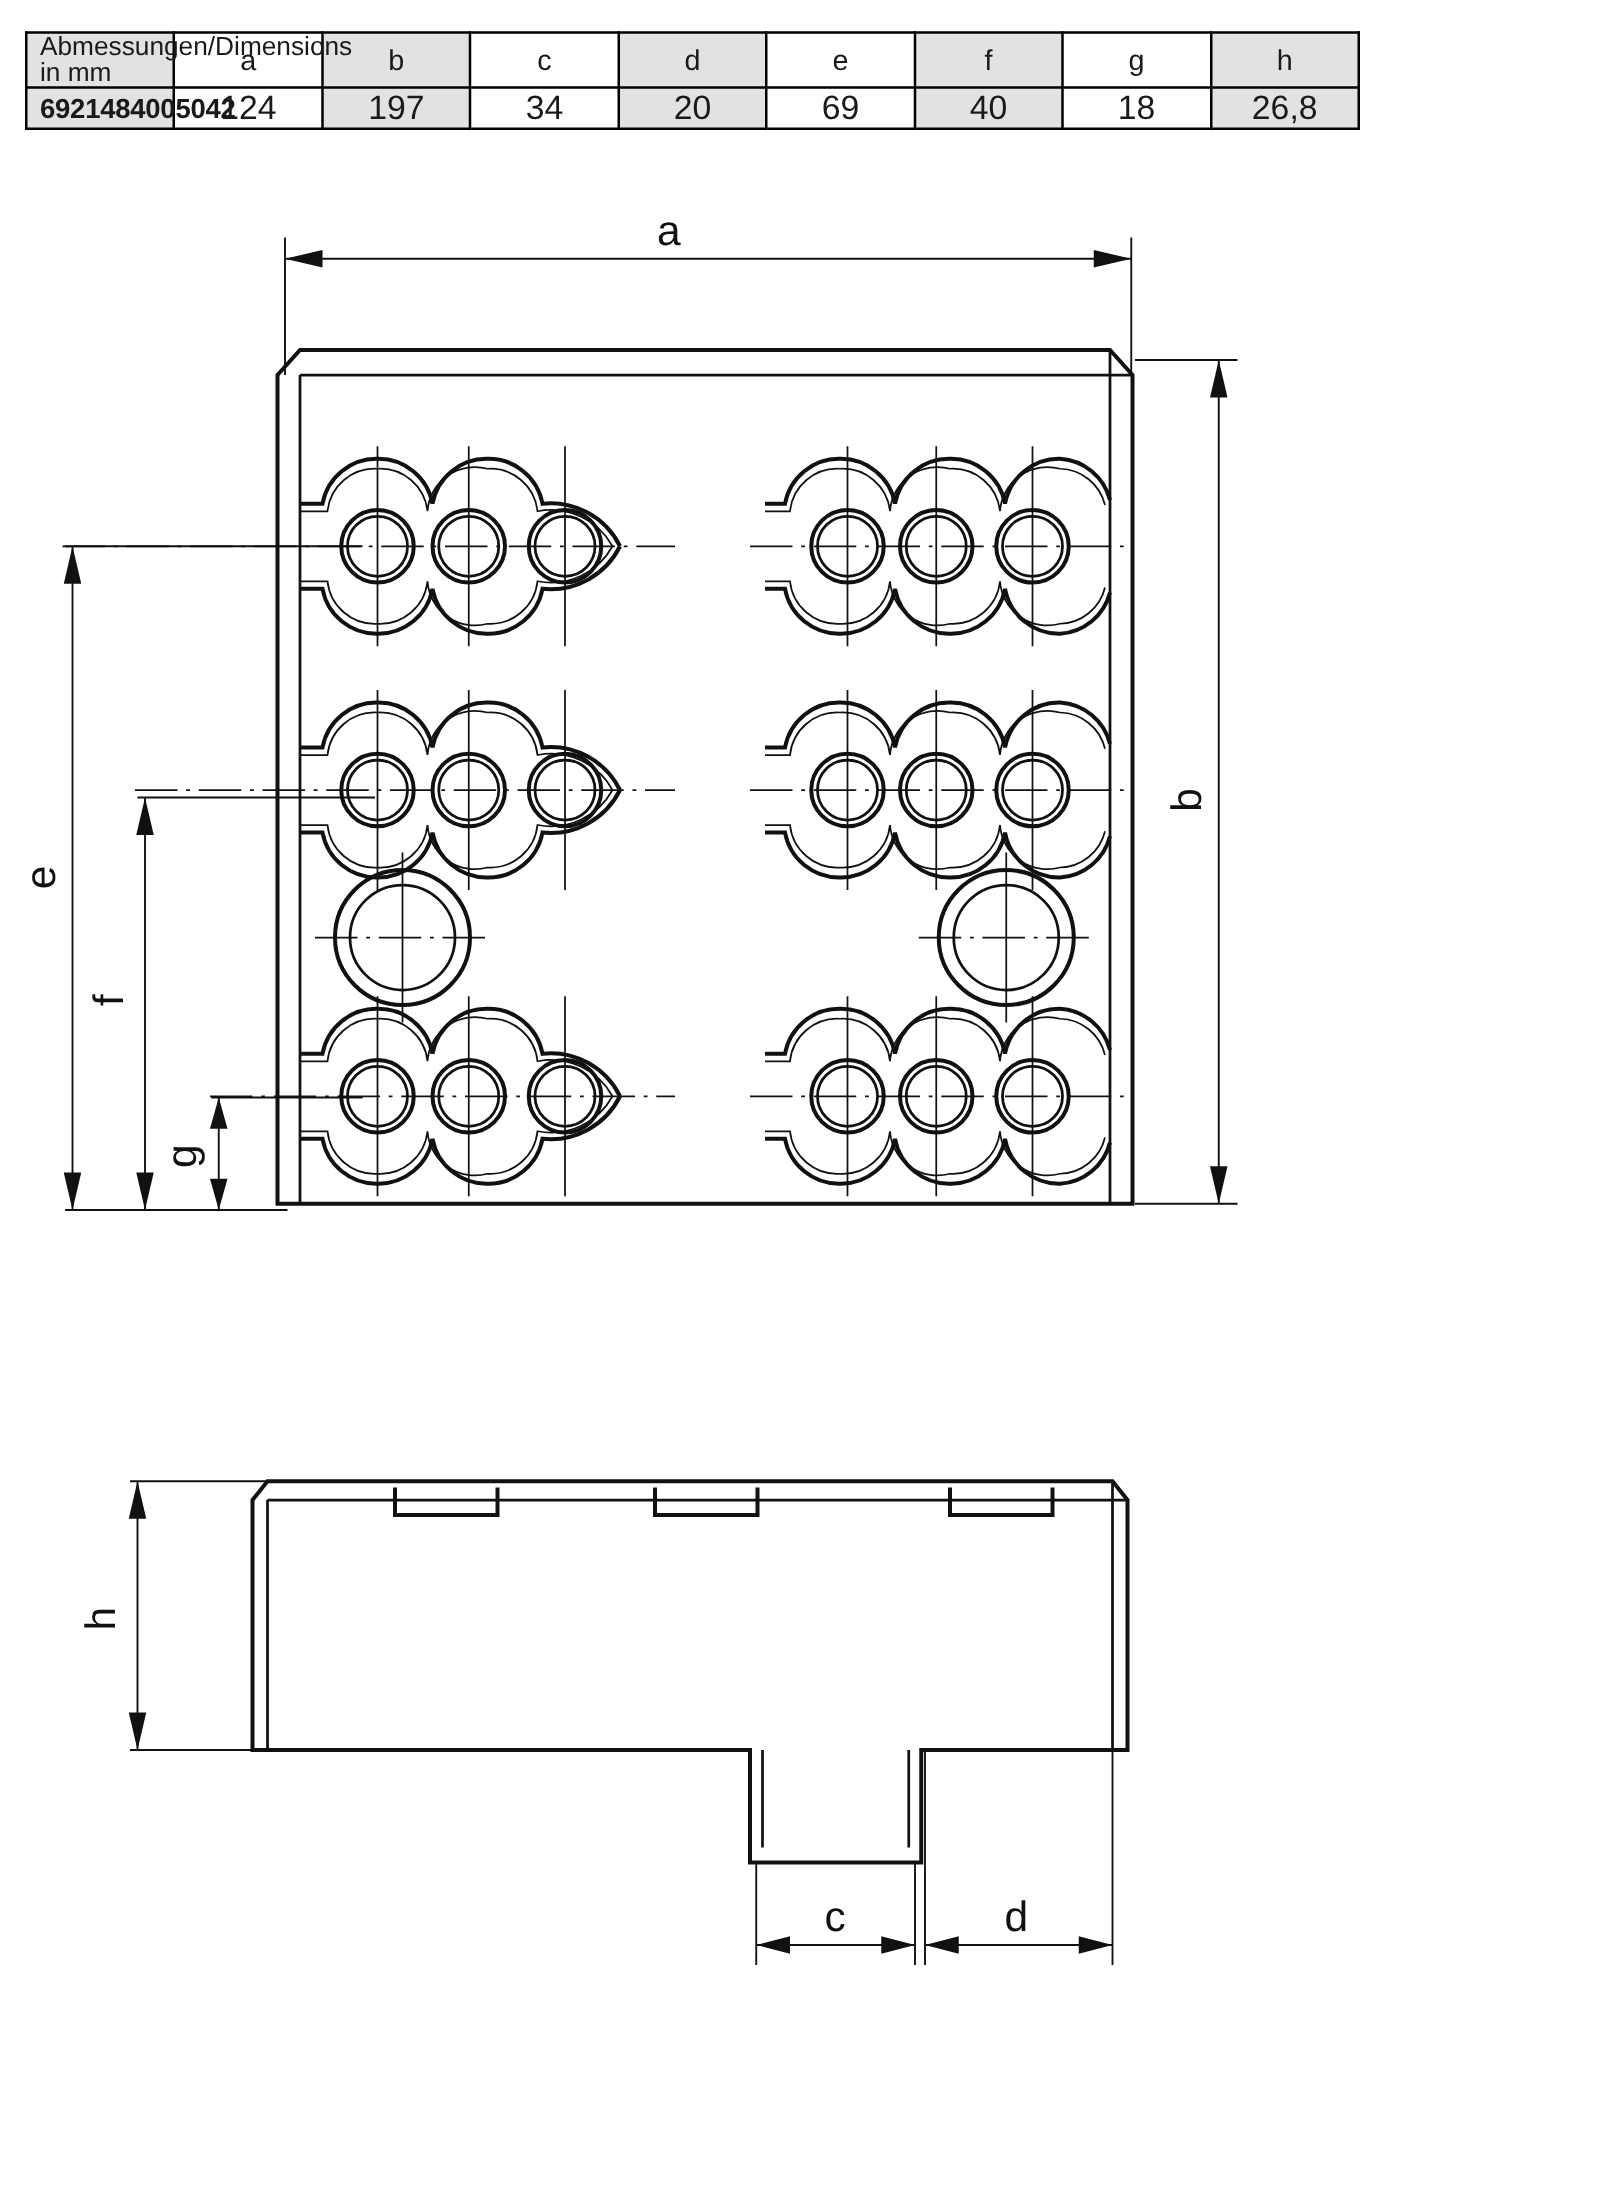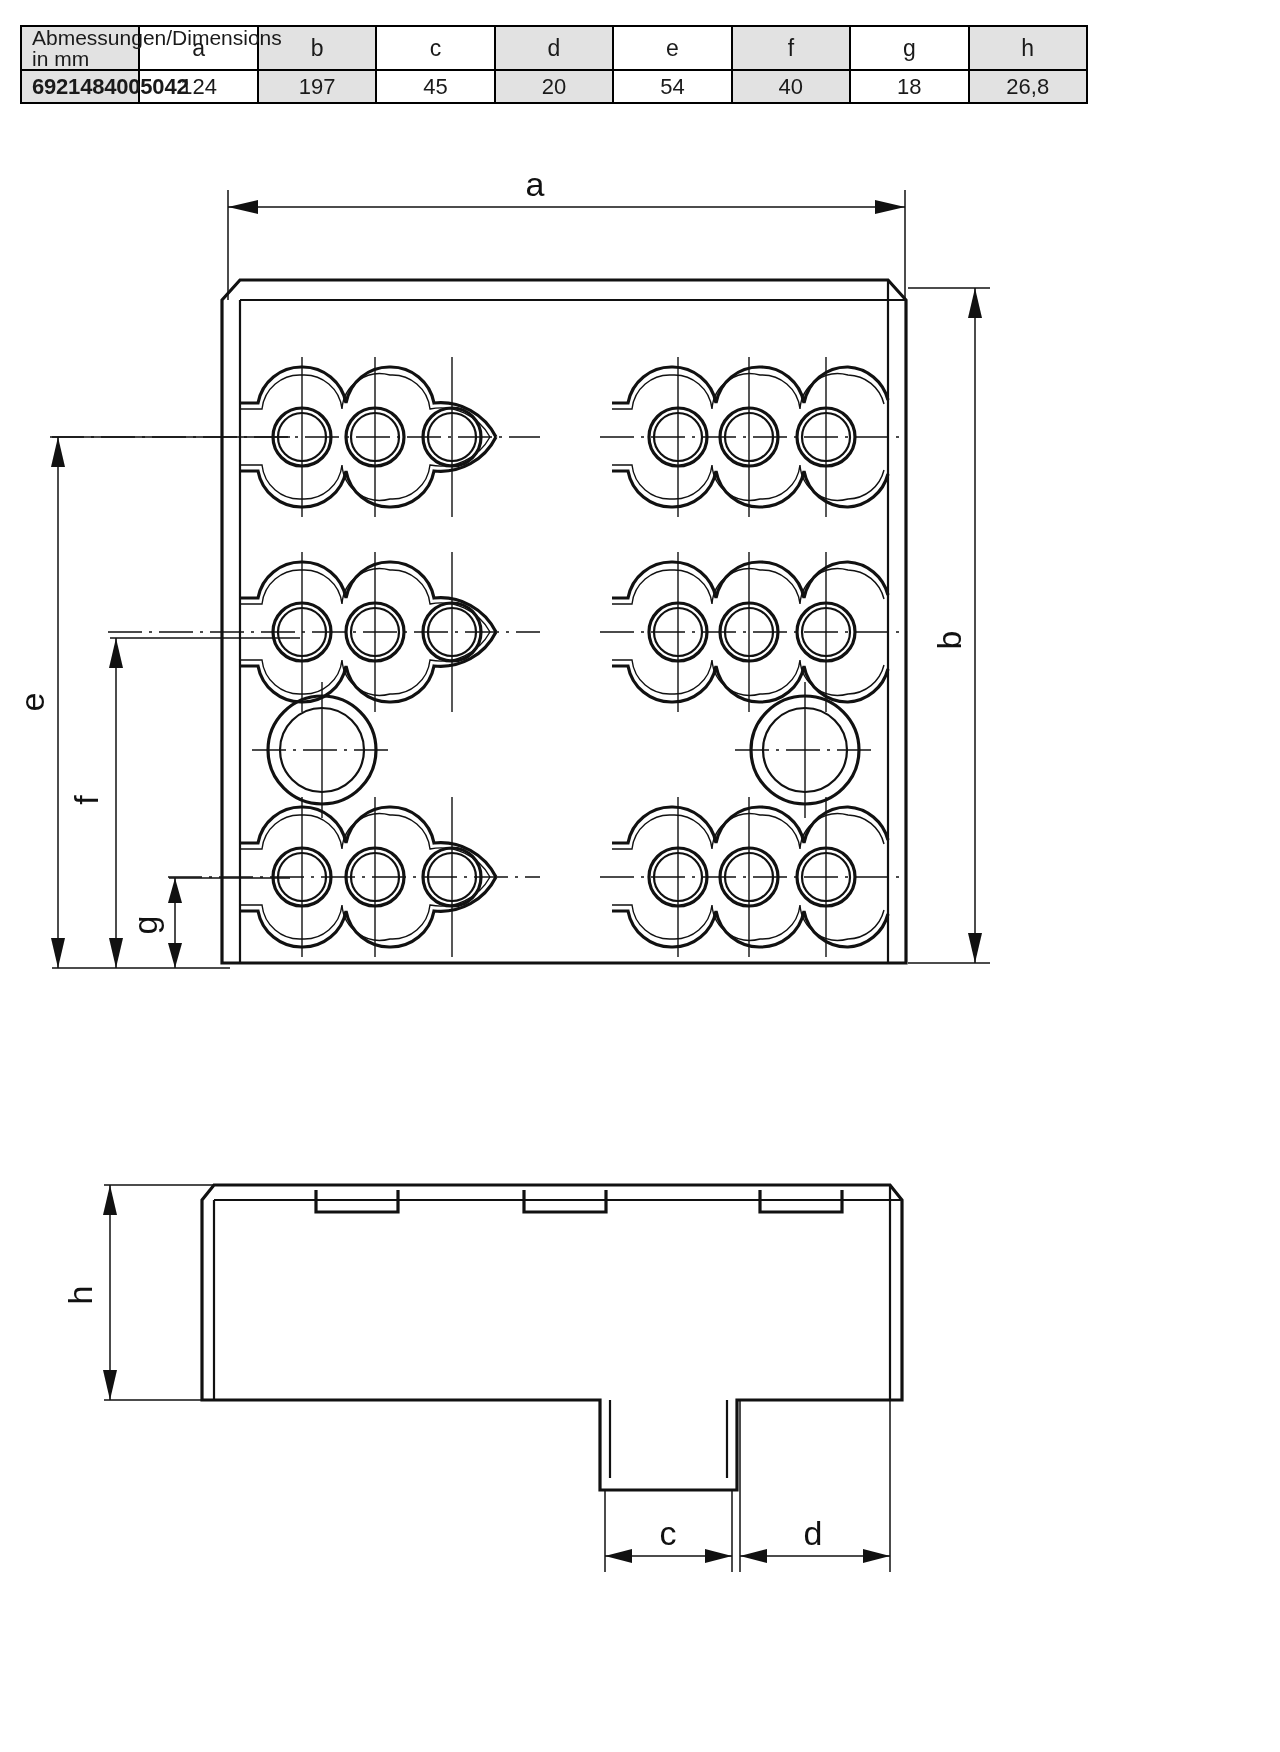--- a/index.html
+++ b/index.html
@@ -5,21 +5,21 @@
   html,body{margin:0;padding:0;background:#ffffff;}
   body{width:1280px;height:1752px;position:relative;
        font-family:"Liberation Sans", sans-serif;
        -webkit-font-smoothing:antialiased;}
 
   
   #dim-table{position:absolute;left:20px;top:25px;width:1068px;
              border-collapse:collapse;table-layout:fixed;}
   #dim-table td{border:2px solid #000;padding:0;height:31px;
                 text-align:center;vertical-align:middle;
-                font-size:22px;color:#1a1a1a;line-height:1;}
+                font-size:27px;color:#1a1a1a;line-height:1;}
   #dim-table td.label-cell{text-align:left;padding-left:10px;background:#e2e2e2;
                            font-size:21px;}
   #dim-table td.name-cell{text-align:left;padding-left:10px;background:#e2e2e2;
                           font-weight:bold;font-size:22px;letter-spacing:-0.2px;}
   #dim-table td.hdr{font-size:23px;}
   #dim-table td.shade{background:#e2e2e2;}
   #dim-table td.plain{background:#ffffff;}
 
   
   #draw-wrap{position:absolute;left:0;top:0;width:1280px;height:1752px;
@@ -48,23 +48,23 @@
       <td class="hdr shade">d</td>
       <td class="hdr plain">e</td>
       <td class="hdr shade">f</td>
       <td class="hdr plain">g</td>
       <td class="hdr shade">h</td>
     </tr>
     <tr>
       <td class="name-cell">6921484005042</td>
       <td class="plain">124</td>
       <td class="shade">197</td>
-      <td class="plain">45</td>
+      <td class="plain">34</td>
       <td class="shade">20</td>
-      <td class="plain">54</td>
+      <td class="plain">69</td>
       <td class="shade">40</td>
       <td class="plain">18</td>
       <td class="shade">26,8</td>
     </tr>
   </tbody>
 </table>
 
 <div id="draw-wrap">
 <svg width="1280" height="1752" viewBox="0 0 1280 1752" xmlns="http://www.w3.org/2000/svg">
 

